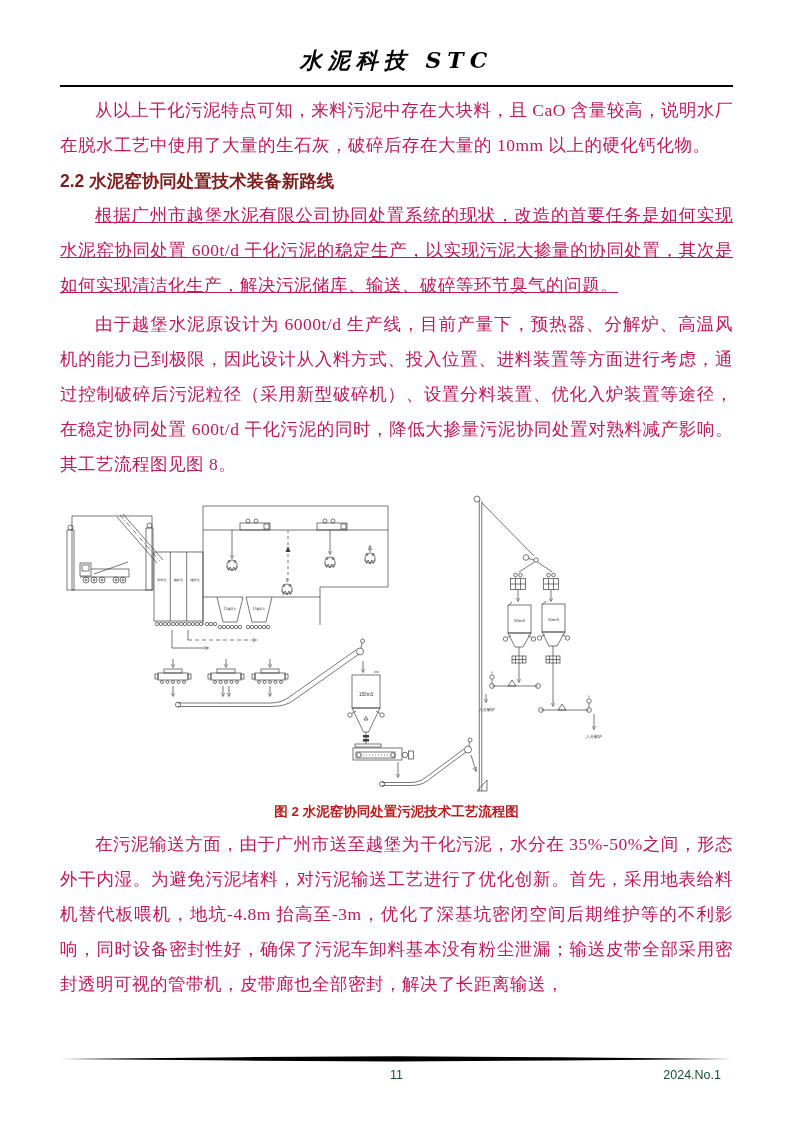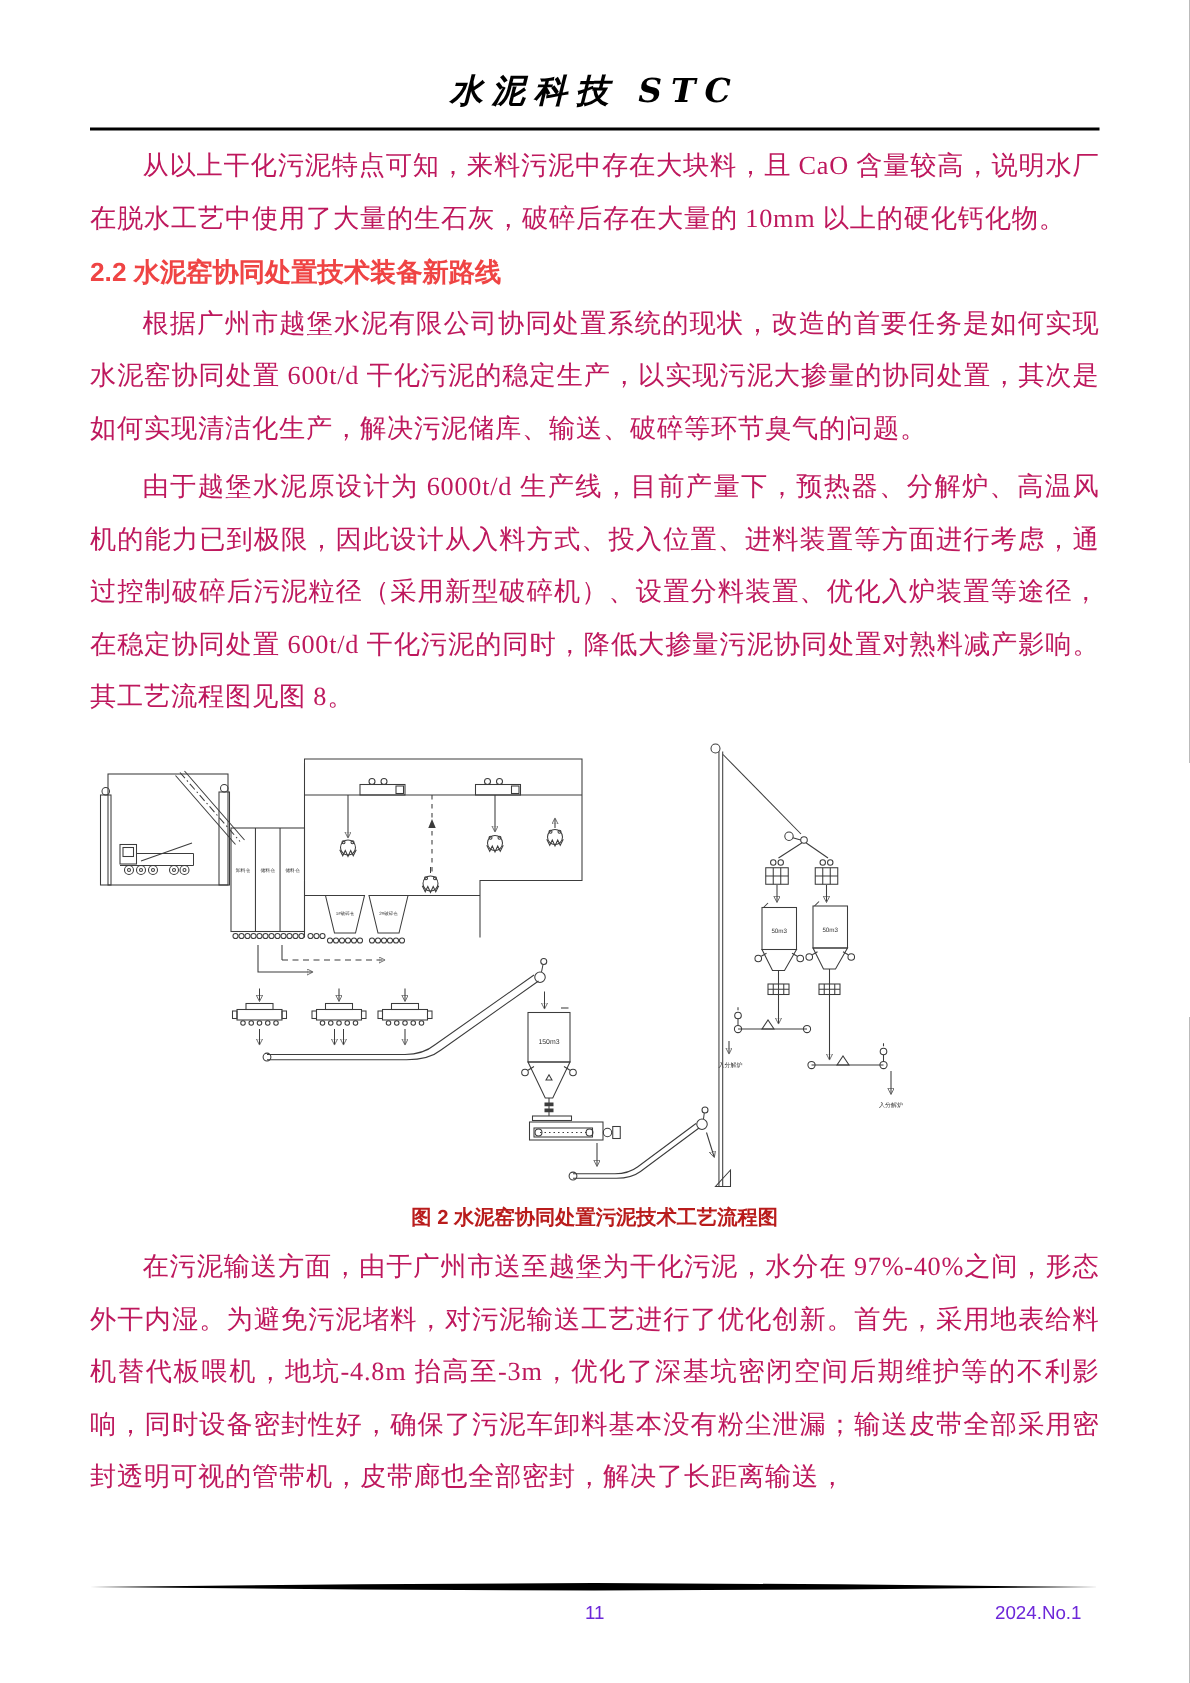--- a/index.html
+++ b/index.html
@@ -6,31 +6,31 @@
   .page{position:relative;width:793px;height:1122px;background:#ffffff;margin:0 auto;
         font-family:"Liberation Serif",serif;color:#111;overflow:hidden;}
   .content{position:absolute;left:60px;top:0;width:673px;}
   .journal-title{margin-top:46px;text-align:center;font-family:"DejaVu Serif",serif;
         font-style:italic;font-weight:bold;font-size:22px;letter-spacing:6px;color:#000;}
   .head-rule{margin-top:9px;border-top:2.5px solid #000;height:0;}
   p.body{margin:0;font-size:17.5px;line-height:35px;text-align:justify;text-indent:35px;
         letter-spacing:0.5px;color:#be185d;}
   p.p1{margin-top:6px;}
   h2.sec{margin:2px 0 0 0;font-family:"Liberation Sans",sans-serif;font-weight:bold;
-        font-size:17.5px;line-height:32px;color:#ef4444;}
-  p.p2{margin-top:1px;}
+        font-size:17.5px;line-height:32px;color:#7f1d1d;}
+  p.p2{margin-top:1px;text-decoration:underline;}
   p.p3{margin-top:4px;}
   .figure{margin-top:8px;}
   .figure svg{display:block;}
   .fig-caption{text-align:center;font-family:"Liberation Sans",sans-serif;font-weight:bold;
         font-size:13.5px;line-height:20px;color:#b91c1c;}
   p.p4{margin-top:5px;}
   .footer{position:absolute;left:60px;top:1048px;width:673px;}
   .footer-texts{position:relative;height:20px;font-family:"Liberation Sans",sans-serif;
-        font-size:12.5px;color:#6d28d9;margin-top:2px;}
+        font-size:12.5px;color:#14532d;margin-top:2px;}
   .page-num{position:absolute;left:0;right:0;text-align:center;}
   .issue{position:absolute;right:12px;}
   
   .d line,.d path,.d polyline,.d polygon,.d rect,.d circle{stroke:#3c3c3c;stroke-width:0.7;fill:none;}
   .d text{stroke:none;fill:#333;font-family:"Liberation Sans",sans-serif;}
   .d .fill{fill:#3c3c3c;stroke:none;}
 </style>
 </head>
 <body>
 
@@ -327,21 +327,21 @@
           <circle cx="529" cy="211" r="2.2"></circle>
           <line x1="529" y1="207.5" x2="529" y2="205.5"></line>
           <line x1="529" y1="213.2" x2="529" y2="217.5"></line>
           <line x1="534" y1="224" x2="534" y2="239" marker-end="url(#ah)"></line>
           <text x="526" y="248" font-size="4">入分解炉</text>
         </g>
       </svg>
       <div class="fig-caption">图 2 水泥窑协同处置污泥技术工艺流程图</div>
     </div>
 
-    <p class="body p4">在污泥输送方面，由于广州市送至越堡为干化污泥，水分在 97%-40%之间，形态外干内湿。为避免污泥堵料，对污泥输送工艺进行了优化创新。首先，采用地表给料机替代板喂机，地坑-4.8m 抬高至-3m，优化了深基坑密闭空间后期维护等的不利影响，同时设备密封性好，确保了污泥车卸料基本没有粉尘泄漏；输送皮带全部采用密封透明可视的管带机，皮带廊也全部密封，解决了长距离输送，</p>
+    <p class="body p4">在污泥输送方面，由于广州市送至越堡为干化污泥，水分在 35%-50%之间，形态外干内湿。为避免污泥堵料，对污泥输送工艺进行了优化创新。首先，采用地表给料机替代板喂机，地坑-4.8m 抬高至-3m，优化了深基坑密闭空间后期维护等的不利影响，同时设备密封性好，确保了污泥车卸料基本没有粉尘泄漏；输送皮带全部采用密封透明可视的管带机，皮带廊也全部密封，解决了长距离输送，</p>
   </div>
 
   <div class="footer">
     <svg width="673" height="6" viewBox="0 0 673 6">
       <polygon points="0,3 180,1.2 336,0.3 500,1.2 673,3 500,4.6 336,5.4 180,4.6" fill="#000"></polygon>
     </svg>
     <div class="footer-texts">
       <span class="page-num">11</span>
       <span class="issue">2024.No.1</span>
     </div>

